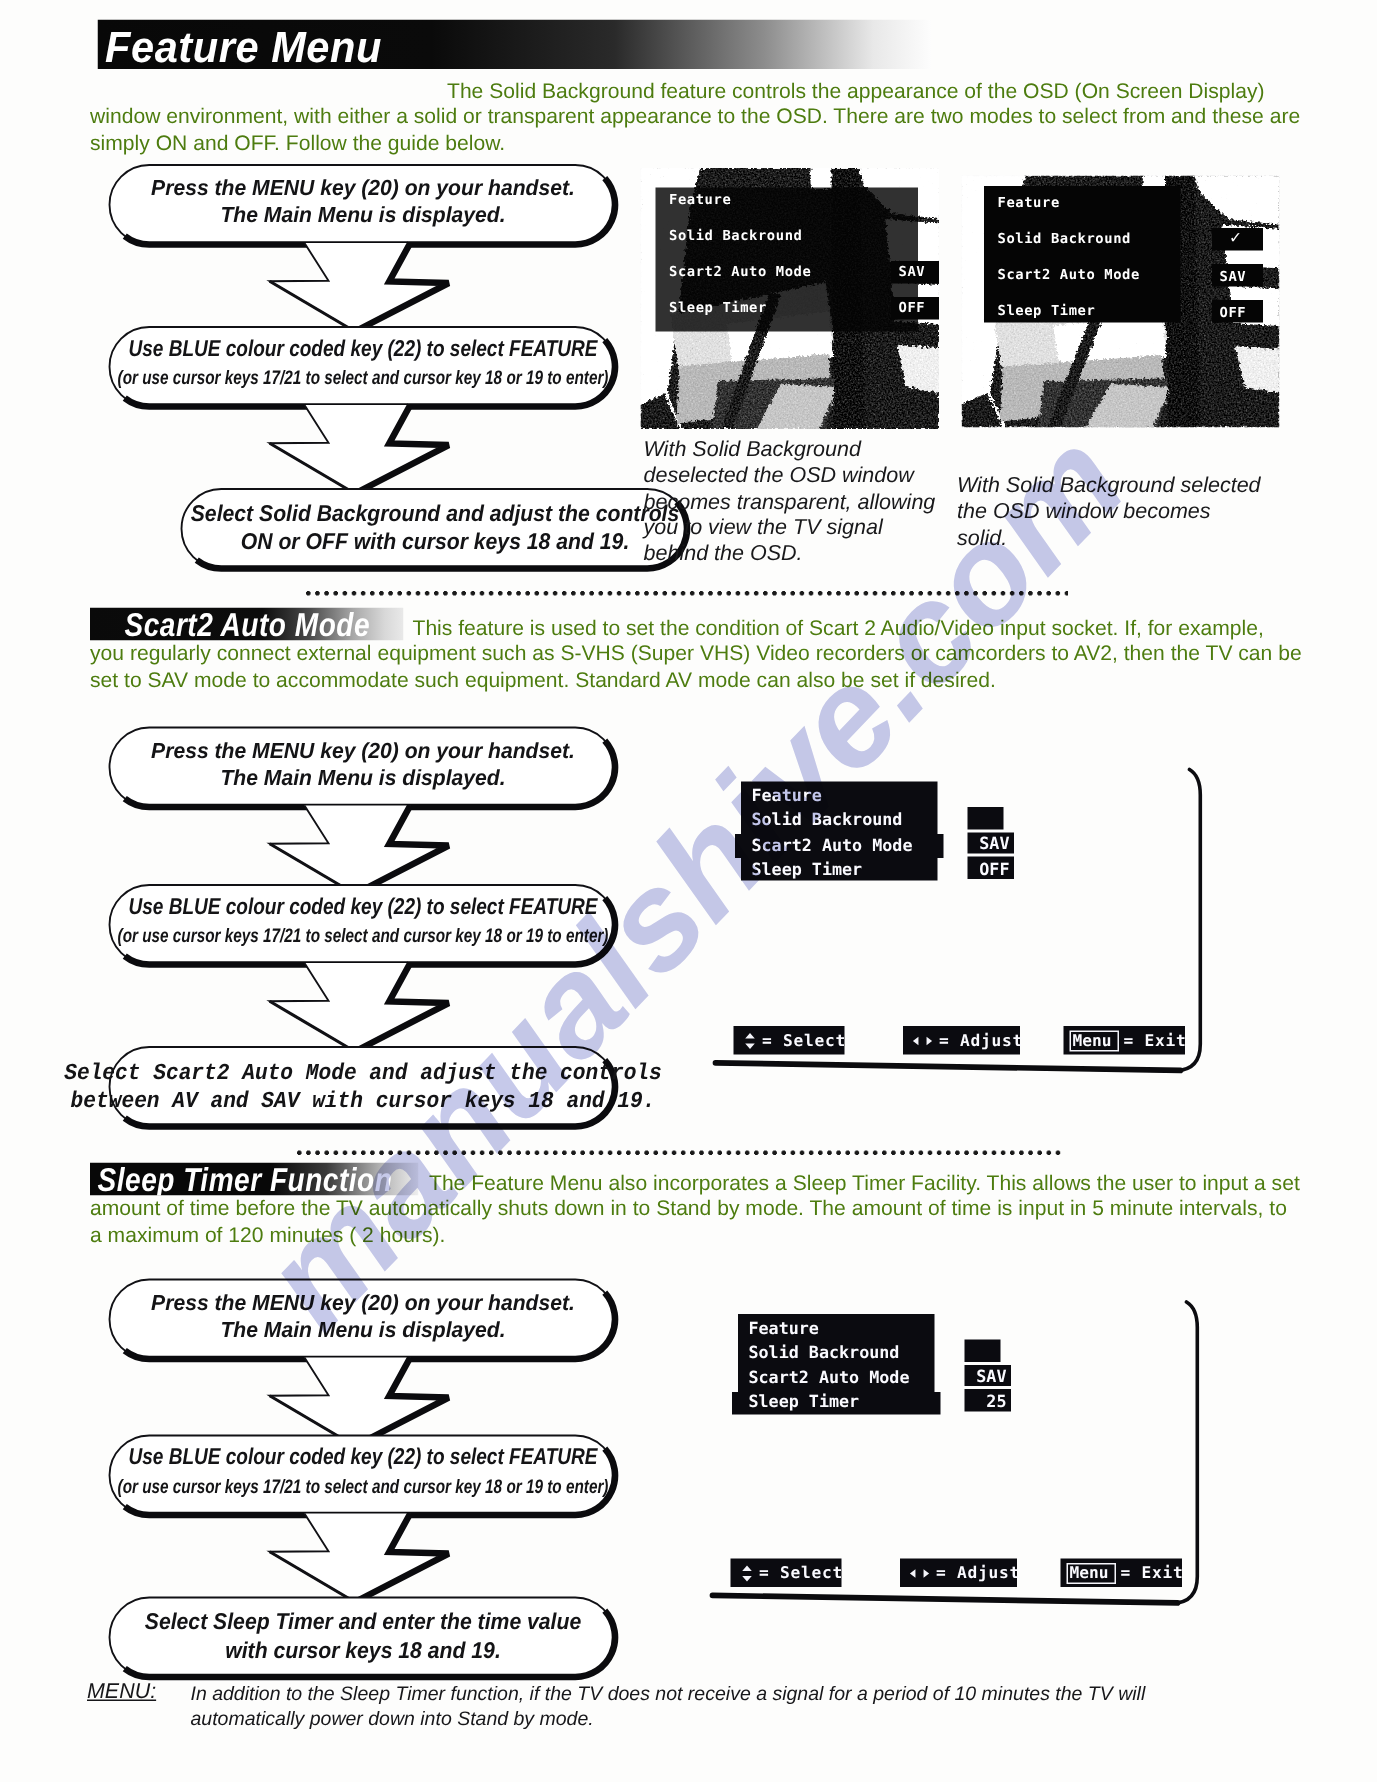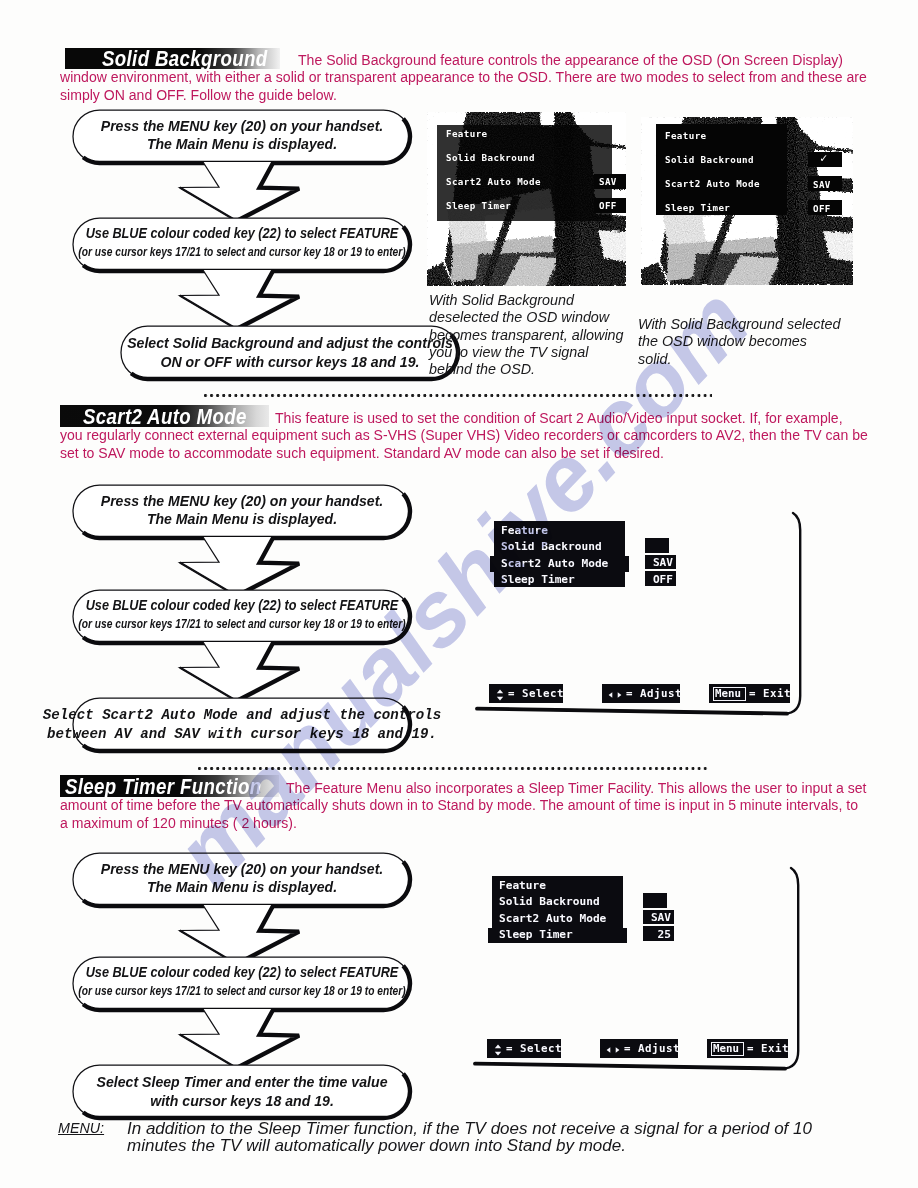--- a/index.html
+++ b/index.html
@@ -10,21 +10,21 @@
   .page{position:absolute;left:0;top:0;width:918px;height:1188px;}
   .abs{position:absolute;}
 
   
   .banner{position:absolute;overflow:hidden;}
   .banner .bg{position:absolute;left:0;top:0;width:100%;height:100%;}
   .banner .txt{position:relative;color:#fff;font-weight:bold;font-style:italic;
     white-space:nowrap;letter-spacing:.4px;}
 
   
-  .para{position:absolute;font-size:14.05px;line-height:17.3px;color:#be185d;
+  .para{position:absolute;font-size:14.05px;line-height:17.3px;color:#4d7c0f;
         letter-spacing:.01px;}
 
   
   .pill{position:absolute;text-align:right;}
   .pill svg{position:absolute;left:0;top:0;overflow:visible;}
   .pill .label{position:absolute;left:50%;
     font-weight:bold;font-style:italic;color:#141416;white-space:nowrap;}
   .arrow{position:absolute;}
   .arrow svg{position:absolute;left:0;top:0;overflow:visible;}
 
@@ -46,25 +46,25 @@
 
   .dots{position:absolute;height:3px;
     background-image:radial-gradient(circle at 1.5px 1.5px, #1a1a1a 1.4px, rgba(0,0,0,0) 1.6px);
     background-size:6.1px 3px;background-repeat:repeat-x;}
 </style>
 </head>
 <body>
 
 <div class="page">
 
-
-  <div class="banner" style="left:65px;top:48px;width:215px;height:21px;">
-    <div class="bg" style="background:linear-gradient(90deg,#080808 0%,#080808 62%,#404040 78%,#b8b8b8 90%,#f2f2f2 100%);"></div>
-    <div class="txt" style="font-size:22px;left:37px;top:-2px;transform:scaleX(0.85);transform-origin:0 0;">Solid Background</div>
+  <div class="banner" id="title-banner" style="left:65px;top:13px;width:556px;height:33px;">
+    <div class="bg" style="background:linear-gradient(90deg,#080808 0%,#0a0a0a 40%,#2a2a2a 62%,#8d8d8d 80%,#e8e8e8 93%,#fdfdfd 100%);"></div>
+    <div class="txt" style="font-size:29px;left:5px;top:3px;transform:scaleX(0.955);transform-origin:0 0;">Feature Menu</div>
   </div>
+
 
   <div class="para" style="left:60px;top:52px;width:808px;text-indent:238px;">The Solid Background feature controls the appearance of the OSD (On Screen Display) window environment, with either a solid or transparent appearance to the OSD. There are two modes to select from and these are simply ON and OFF. Follow the guide below.</div>
 
   <div class="dots" style="left:204px;top:394px;width:508px;"></div>
   <div class="banner" style="left:60px;top:405px;width:209px;height:22px;">
     <div class="bg" style="background:linear-gradient(90deg,#0a0a0a 0%,#0c0c0c 55%,#4a4a4a 70%,#a8a8a8 84%,#d8d8d8 94%,#e9e9e9 100%);"></div>
     <div class="txt" style="font-size:22px;left:23px;top:-1px;transform:scaleX(0.85);transform-origin:0 0;">Scart2 Auto Mode</div>
   </div>
   <div class="para" style="left:60px;top:410px;width:808px;text-indent:215px;">This feature is used to set the condition of Scart 2 Audio/Video input socket. If, for example, you regularly connect external equipment such as S-VHS (Super VHS) Video recorders or camcorders to AV2, then the TV can be set to SAV mode to accommodate such equipment. Standard AV mode can also be set if desired.</div>
 
@@ -328,16 +328,16 @@
           </svg></div><div class="osdtext" style="left: 165px; top: 186.5px; font-size: 10.8px; line-height: 13px; letter-spacing: 0.5px;">= Adjust</div><div class="osdbox" style="left: 248px; top: 184px; width: 81px; height: 19px;"></div><div style="position: absolute; left: 252px; top: 187px; border: 1.3px solid rgb(244, 244, 250); height: 12px; width: 31px;">
           <div class="osdtext" style="position: absolute; left: 1px; top: -0.5px; font-size: 10.8px; line-height: 12px; letter-spacing: 0px;">Menu</div>
         </div><div class="osdtext" style="left: 288px; top: 186.5px; font-size: 10.8px; line-height: 13px; letter-spacing: 0.5px;">= Exit</div></div>
     </div>
 
   <div class="caption" style="left:429px;top:292px;width:200px;">With Solid Background deselected the OSD window becomes transparent, allowing you to view the TV signal behind the OSD.</div>
   <div class="caption" style="left:638px;top:292px;width:203px;margin-top:24px;">With Solid Background selected the OSD window becomes solid.</div>
 
   <div class="abs" style="left:58px;top:1120px;width:810px;">
     <span style="position:absolute;left:0;top:0;font-size:14.3px;font-style:italic;text-decoration:underline;">MENU:</span>
-    <span style="position:absolute;left:69px;top:0;width:706px;font-size:17px;font-style:italic;line-height:17px;display:block;">In addition to the Sleep Timer function, if the TV does not receive a signal for a period of 10 minutes the TV will automatically power down into Stand by mode.</span>
+    <span style="position:absolute;left:69px;top:0;width:706px;font-size:13px;font-style:italic;line-height:17px;display:block;">In addition to the Sleep Timer function, if the TV does not receive a signal for a period of 10 minutes the TV will automatically power down into Stand by mode.</span>
   </div>
 
 </div>
 
 </body></html>

